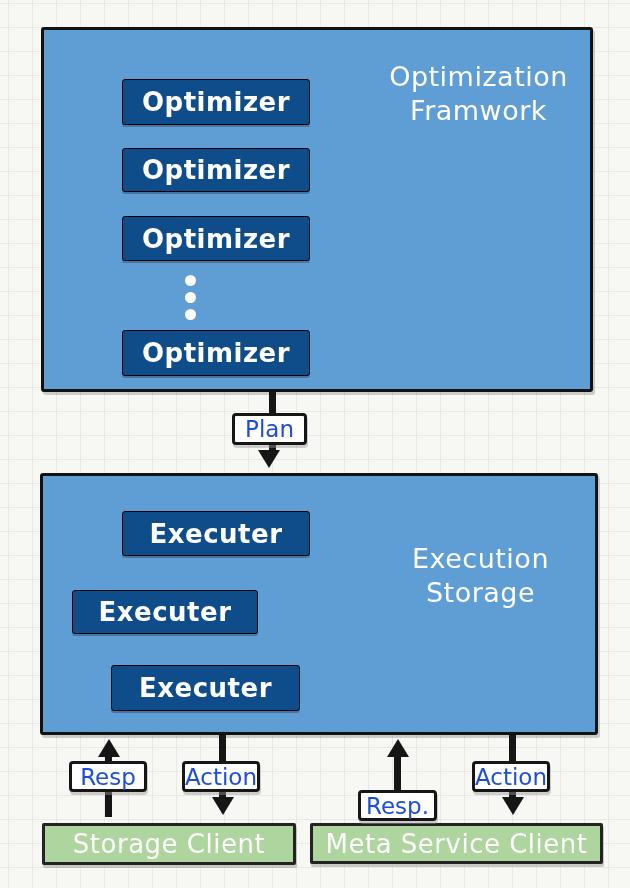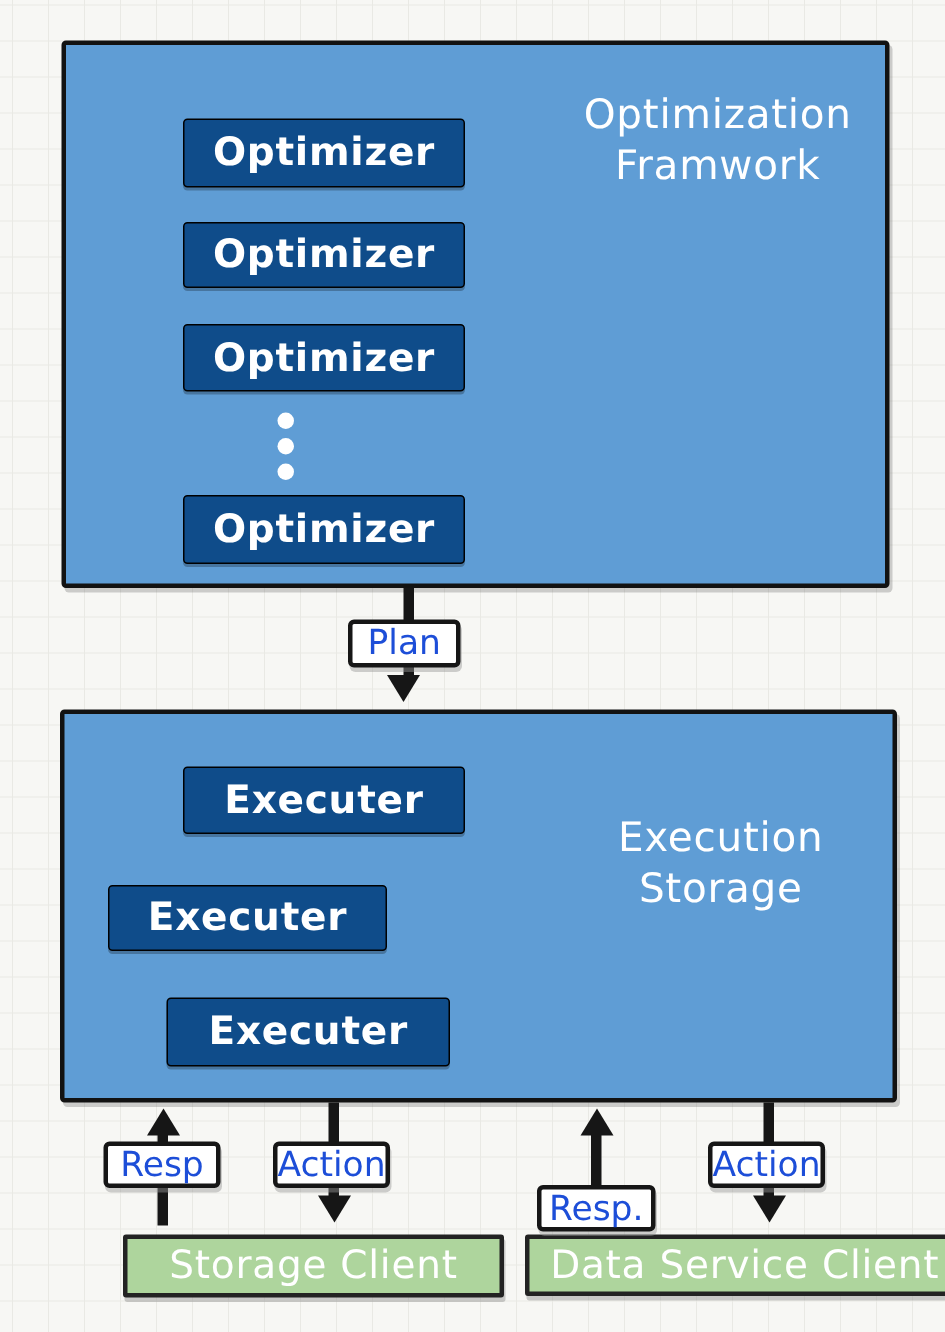--- a/index.html
+++ b/index.html
@@ -99,21 +99,20 @@
     border: 3px solid #232323;
     border-radius: 2px;
     color: #ffffff;
     font-size: 26px;
     font-weight: 500;
     letter-spacing: 0.5px;
     display: flex;
     align-items: center;
     justify-content: center;
     box-shadow: 1px 3px 0 rgba(130,130,130,0.4);
-    margin-left: 40px;
   }
 </style>
 </head>
 <body>
 
 <div class="page">
 
   <div class="frame" style="left:41px; top:27px; width:552px; height:365px;">
     <div class="frame-title" style="left:312px; top:30px; width:245px;">
       <div>Optimization</div>
@@ -154,15 +153,15 @@
 
   <div class="arrowhead up" style="left:387px; top:739px;"></div>
   <div class="shaft" style="left:394px; top:753px; height:64px;"></div>
   <div class="conn-label" style="left:358px; top:761px; width:79px; height:31px;margin-top:29px;">Resp.</div>
 
   <div class="shaft" style="left:509px; top:735px; height:64px;"></div>
   <div class="arrowhead down" style="left:502px; top:797px;"></div>
   <div class="conn-label" style="left:472px; top:761px; width:78px; height:31px;">Action</div>
 
   <div class="client" style="left:42px; top:823px; width:254px; height:42px;">Storage Client</div>
-  <div class="client" style="left:310px; top:823px; width:293px; height:41px;">Data Service Client</div>
+  <div class="client" style="left:310px; top:823px; width:293px; height:41px;">Meta Service Client</div>
 
 </div>
 
 </body></html>

